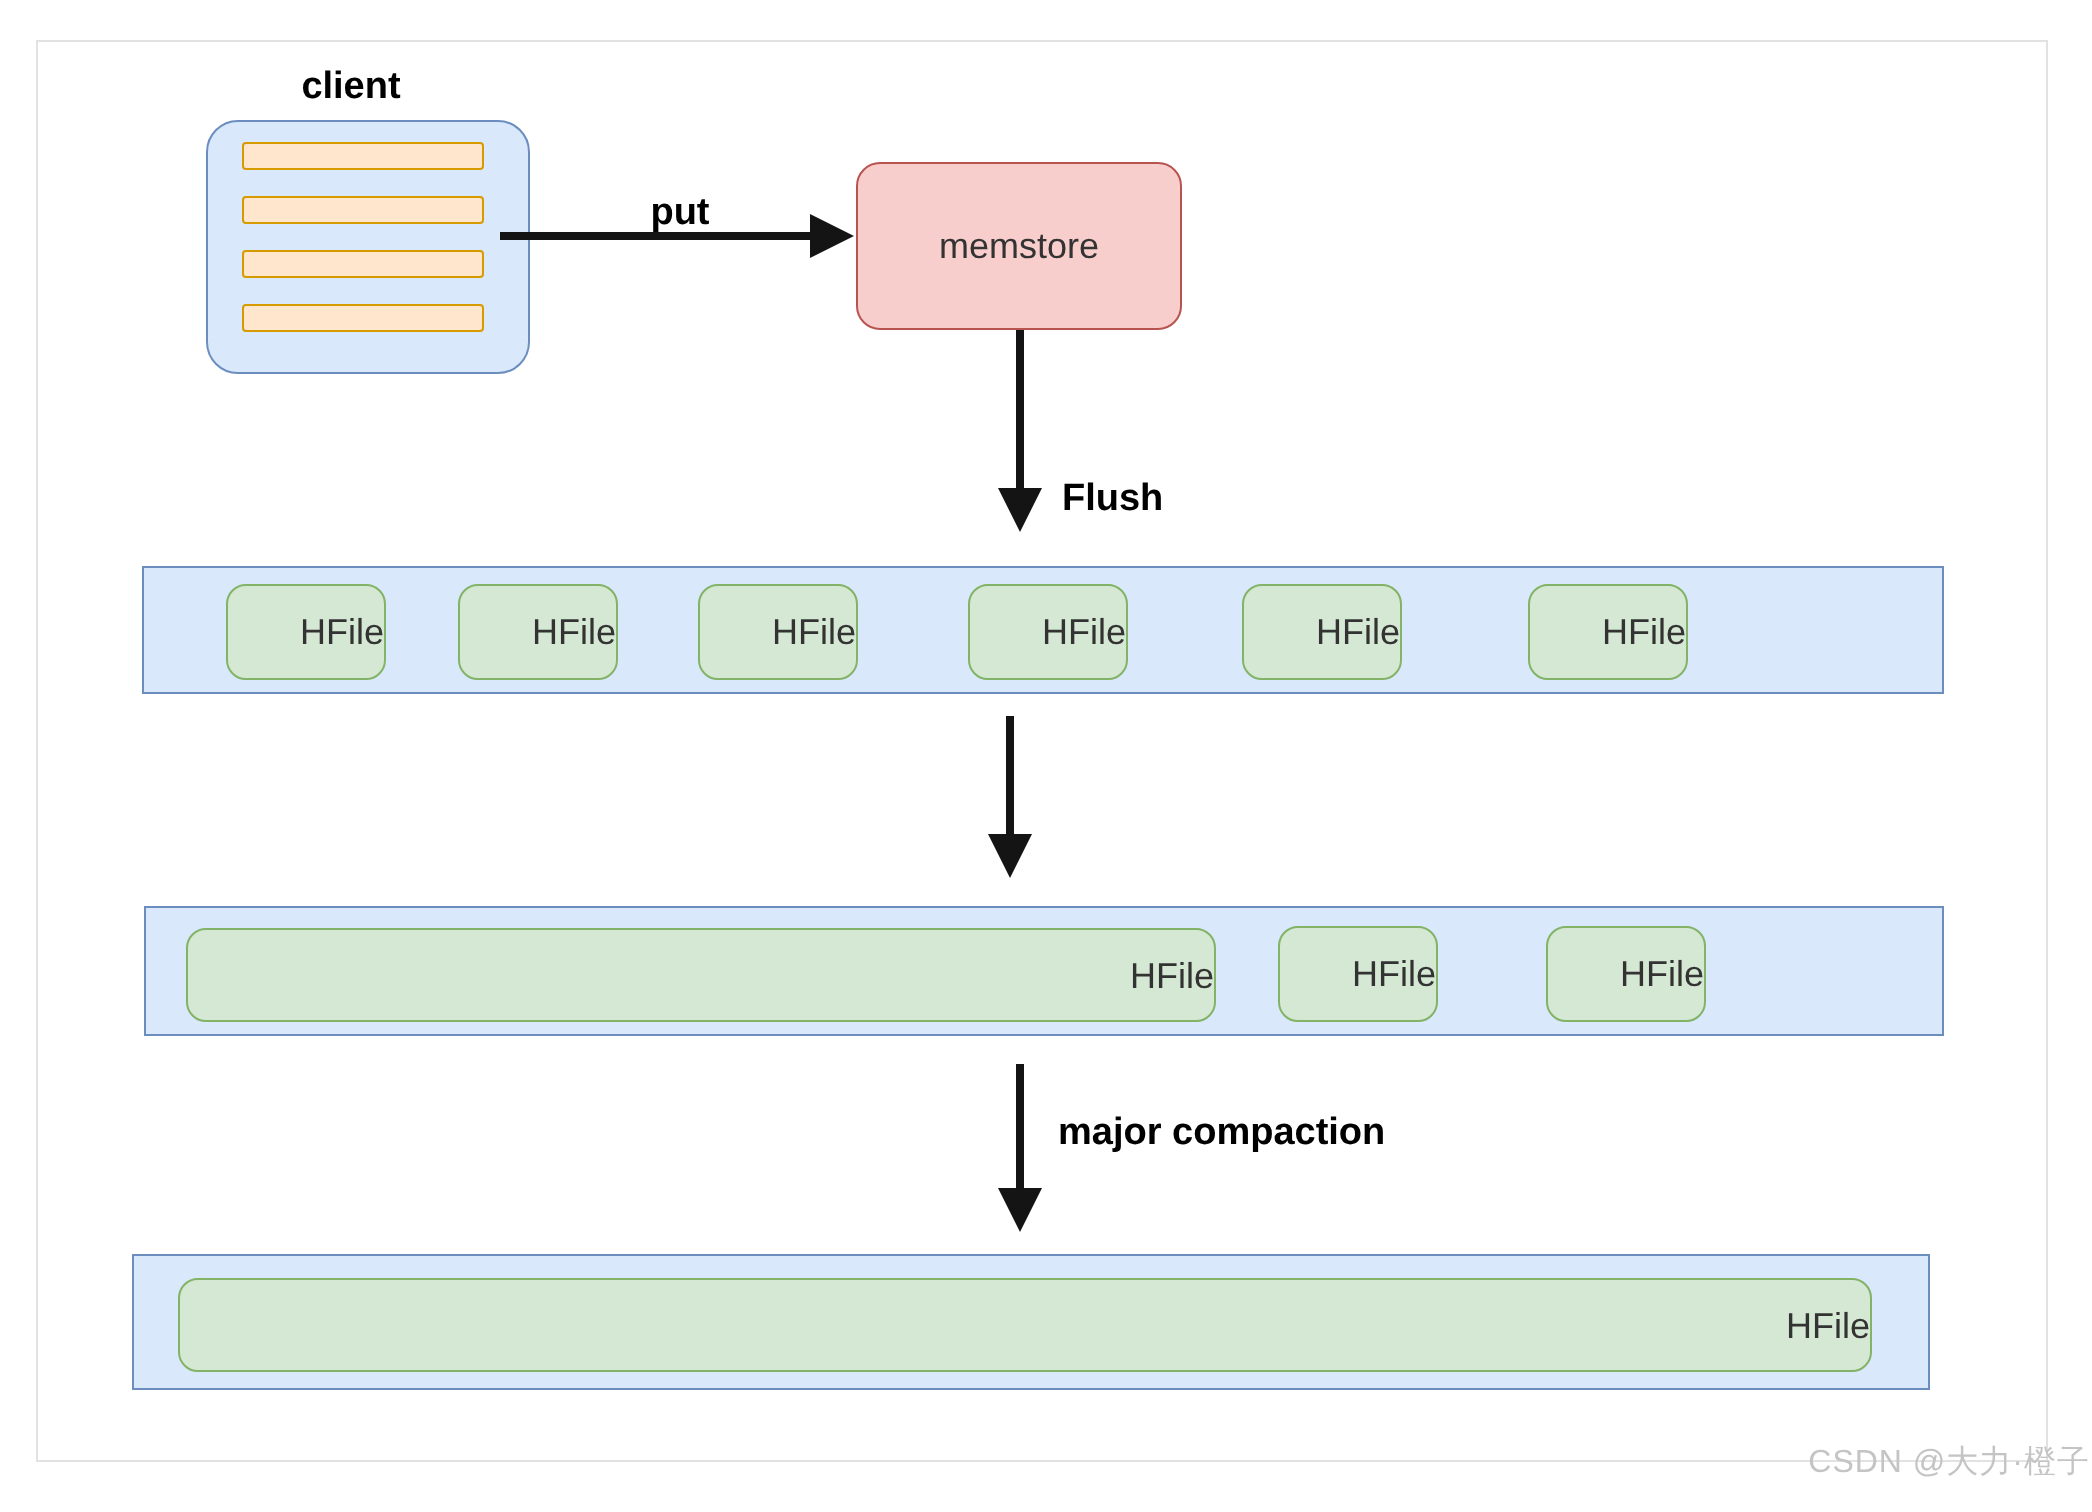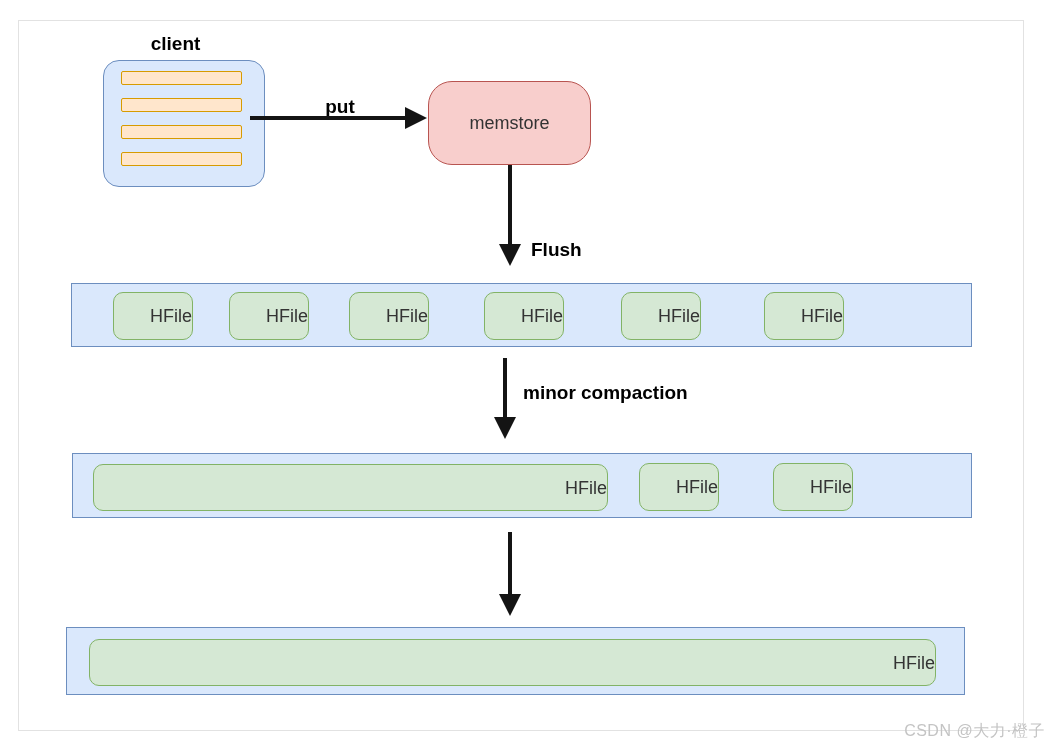--- a/index.html
+++ b/index.html
@@ -66,21 +66,21 @@
     border: 1px solid var(--orange-stroke);
     border-radius: 2px;
     margin-bottom: 13px;
   }
 
   .memstore-box {
     left: 428px; top: 81px;
     width: 161px; height: 82px;
     background: var(--red-fill);
     border: 1px solid var(--red-stroke);
-    border-radius: 24px;
+    border-radius: 12px;
     display: flex; align-items: center; justify-content: center;
   }
 
   .row-container {
     background: var(--blue-fill);
     border: 1px solid var(--blue-stroke);
   }
   .hfile {
     position: absolute;
     background: var(--green-fill);
@@ -159,36 +159,36 @@
     <div class="hfile" style="left:549px; top:8px; width:78px; height:46px;">
       <span class="shape-text">HFile</span>
     </div>
     <div class="hfile" style="left:692px; top:8px; width:78px; height:46px;">
       <span class="shape-text">HFile</span>
     </div>
   </div>
 
   <div class="abs vline" style="left:503px; top:358px; height:59px;"></div>
   <div class="abs head-down" style="left:494px; top:417px;"></div>
-  <div class="abs bold-label" style="left:523px; top:382px;">minor compaction</div>
 
   <div class="abs row-container" style="left:72px; top:453px; width:898px; height:63px;">
     <div class="hfile" style="left:20px; top:10px; width:513px; height:45px;">
       <span class="shape-text">HFile</span>
     </div>
     <div class="hfile" style="left:566px; top:9px; width:78px; height:46px;">
       <span class="shape-text">HFile</span>
     </div>
     <div class="hfile" style="left:700px; top:9px; width:78px; height:46px;">
       <span class="shape-text">HFile</span>
     </div>
   </div>
 
   <div class="abs vline" style="left:508px; top:532px; height:62px;"></div>
   <div class="abs head-down" style="left:499px; top:594px;"></div>
+  <div class="abs bold-label" style="left:529px; top:556px;">major compaction</div>
 
   <div class="abs row-container" style="left:66px; top:627px; width:897px; height:66px;">
     <div class="hfile" style="left:22px; top:11px; width:845px; height:45px;">
       <span class="shape-text">HFile</span>
     </div>
   </div>
 
   <div class="abs watermark">CSDN @大力·橙子</div>
 
 </div>

